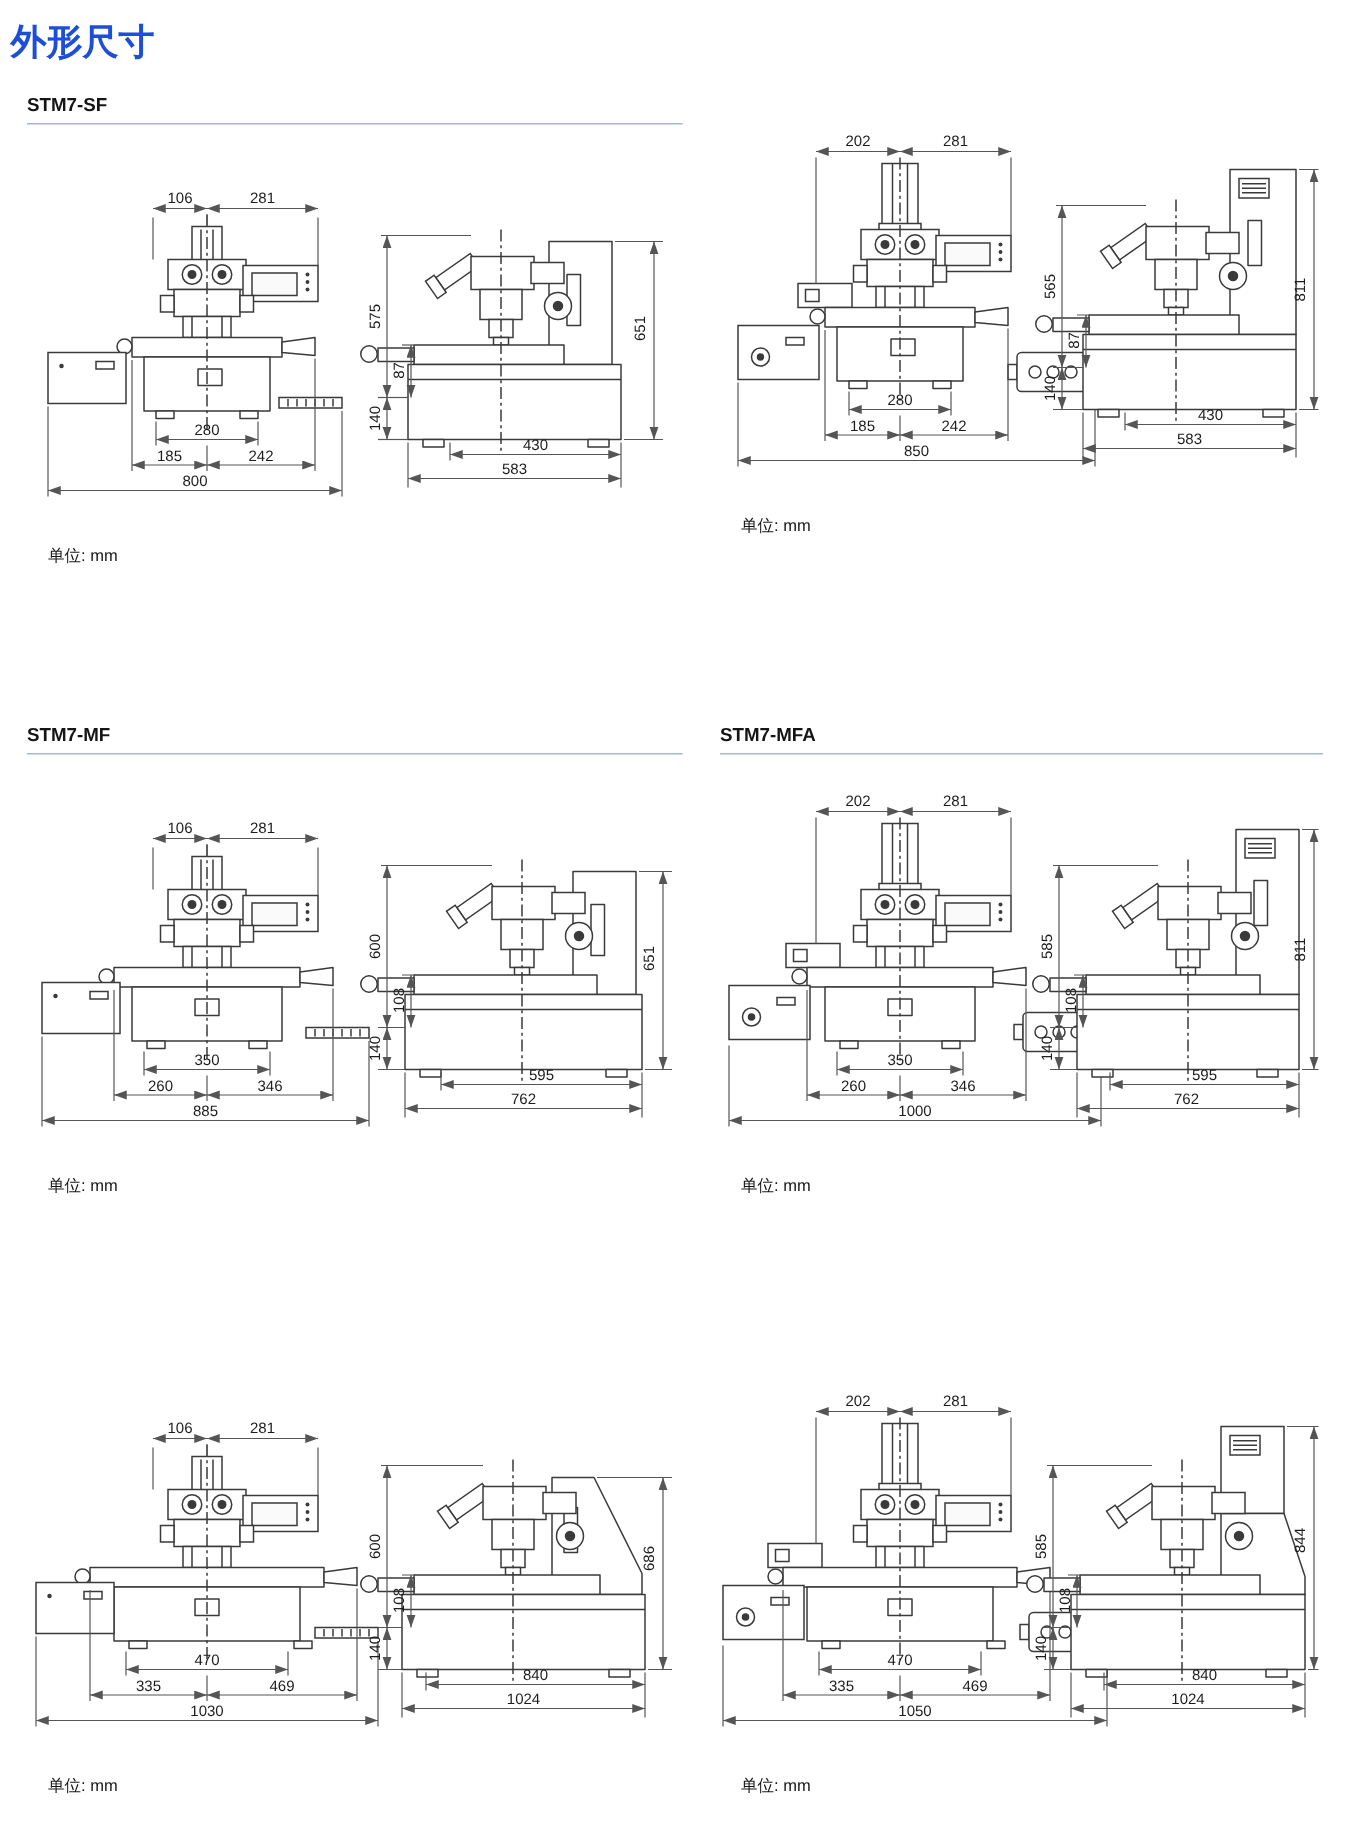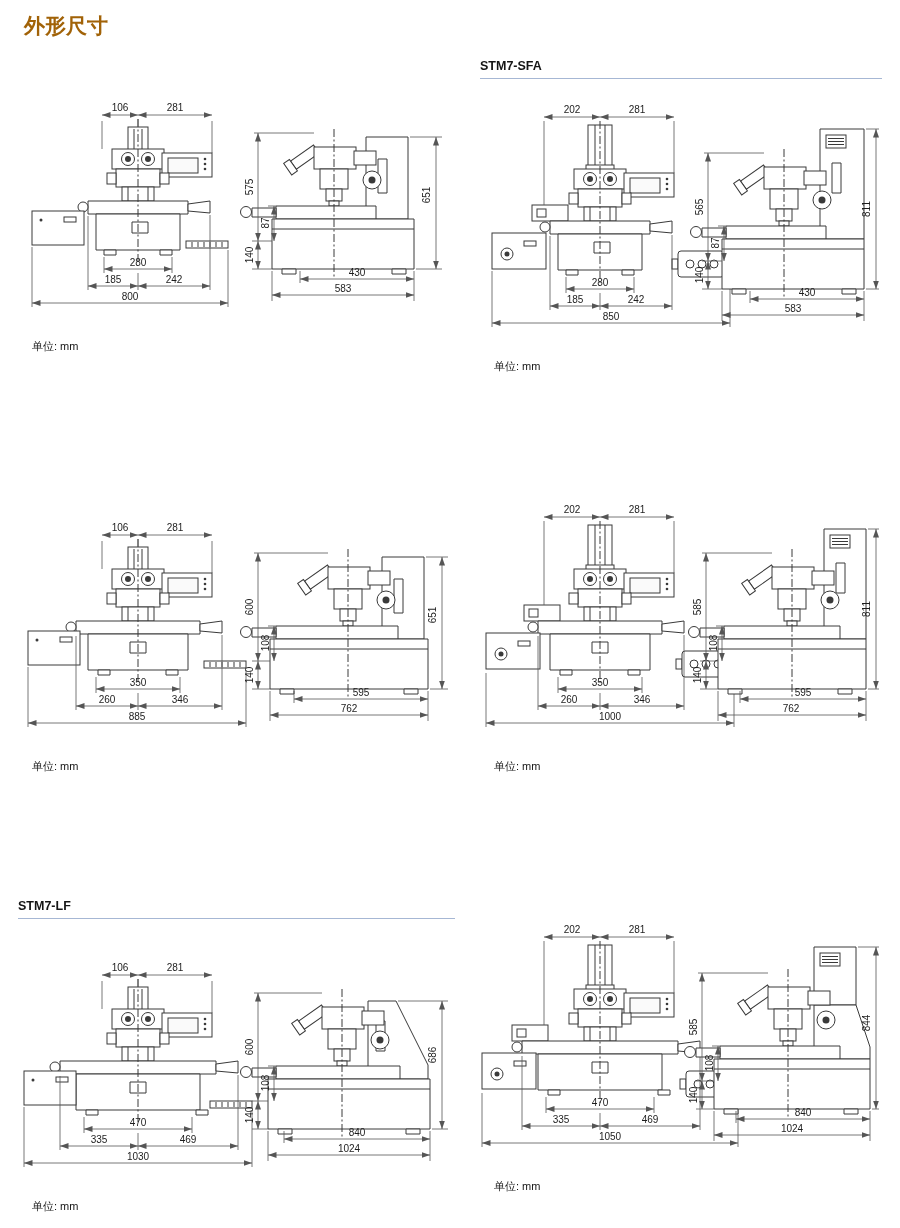--- a/index.html
+++ b/index.html
@@ -1,18 +1,18 @@
 <!DOCTYPE html>
 <html><head>
 <meta charset="utf-8">
 <style>
 *{box-sizing:border-box;margin:0;padding:0}
 html,body{width:900px;background:#fff}
 body{height:1228px;font-family:"Liberation Sans","DejaVu Sans",sans-serif;overflow:hidden}
-.title{color:#a16207;font-size:21px;font-weight:bold;padding:12px 0 0 24px}
+.title{color:#1d4ed8;font-size:24px;font-weight:bold;padding:12px 0 0 7px}
 .grid{display:grid;grid-template-columns:437px 402px;column-gap:25px;padding:19px 0 0 18px}
 .panel{height:420px}
 h2.model{font-size:12.5px;color:#151515;font-weight:bold;padding-bottom:5px;border-bottom:1px solid #A6B7D4}
 svg.drw{display:block;margin-top:24px}
 .unit{font-size:11px;color:#151515;margin:16px 0 0 14px}
 
 .art rect,.art polygon{fill:#fff;stroke:#3a3a3a;stroke-width:1;stroke-linejoin:round}
 .art line{fill:none;stroke:#3a3a3a;stroke-width:1}
 .art circle{fill:#fff;stroke:#3a3a3a;stroke-width:1}
 .cl{stroke:#8a8a8a;stroke-width:.7;stroke-dasharray:8 2.5 2 2.5;fill:none}
@@ -110,20 +110,21 @@
         <line x1="2" y1="9.5" x2="18" y2="9.5" stroke="#3a3a3a"></line>
 </g>
 </defs>
 </svg>
 
 <h1 class="title">外形尺寸</h1>
 
 <div class="grid">
 
 <section class="panel">
+  <h2 class="model">STM7-SF</h2>
   <svg class="drw" width="437" height="240" viewBox="0 0 437 240">
     <g class="art">
       <use href="#front-upper" transform="translate(120,44)"></use>
       <g>
         <rect x="70" y="118" width="100" height="13"></rect>
             <polygon points="170,121 192,118 192,130 170,128"></polygon>
             <circle cx="65" cy="124" r="5"></circle>
       </g>
       <g>
         <rect x="78" y="131" width="84" height="36"></rect>
@@ -193,21 +194,20 @@
       <line x1="282" y1="196" x2="396" y2="196" marker-start="url(#arr)" marker-end="url(#arr)"></line>
       <text x="339" y="193">430</text>
       <line x1="254" y1="212" x2="396" y2="212" marker-start="url(#arr)" marker-end="url(#arr)"></line>
       <text x="325" y="209">583</text>
     </g>
   </svg>
   <div class="unit">单位: mm</div>
 </section>
 
 <section class="panel">
-  <h2 class="model">STM7-SFA</h2>
   <svg class="drw" width="402" height="240" viewBox="0 0 402 240">
     <g class="art">
       <use href="#front-upper-a" transform="translate(120,22)"></use>
       <use href="#lamp-box" transform="translate(52,102)"></use>
       <g>
         <rect x="70" y="118" width="100" height="13"></rect>
             <polygon points="170,121 192,118 192,130 170,128"></polygon>
             <circle cx="65" cy="124" r="5"></circle>
       </g>
       <g>
@@ -278,20 +278,21 @@
       <line x1="270" y1="196" x2="384" y2="196" marker-start="url(#arr)" marker-end="url(#arr)"></line>
       <text x="327" y="193">430</text>
       <line x1="242" y1="212" x2="384" y2="212" marker-start="url(#arr)" marker-end="url(#arr)"></line>
       <text x="313" y="209">583</text>
     </g>
   </svg>
   <div class="unit">单位: mm</div>
 </section>
 
 <section class="panel">
+  <h2 class="model">STM7-MF</h2>
   <svg class="drw" width="437" height="240" viewBox="0 0 437 240">
     <g class="art">
       <use href="#front-upper" transform="translate(120,44)"></use>
       <g>
         <rect x="58" y="118" width="124" height="13"></rect>
             <polygon points="182,121 204,118 204,130 182,128"></polygon>
             <circle cx="53" cy="124" r="5"></circle>
       </g>
       <g>
         <rect x="70" y="131" width="100" height="36"></rect>
@@ -361,20 +362,21 @@
       <line x1="276" y1="196" x2="410" y2="196" marker-start="url(#arr)" marker-end="url(#arr)"></line>
       <text x="343" y="193">595</text>
       <line x1="252" y1="212" x2="410" y2="212" marker-start="url(#arr)" marker-end="url(#arr)"></line>
       <text x="331" y="209">762</text>
     </g>
   </svg>
   <div class="unit">单位: mm</div>
 </section>
 
 <section class="panel">
+  <h2 class="model">STM7-MFA</h2>
   <svg class="drw" width="402" height="240" viewBox="0 0 402 240">
     <g class="art">
       <use href="#front-upper-a" transform="translate(120,22)"></use>
       <use href="#lamp-box" transform="translate(44,102)"></use>
       <g>
         <rect x="58" y="118" width="124" height="13"></rect>
             <polygon points="182,121 204,118 204,130 182,128"></polygon>
             <circle cx="53" cy="124" r="5"></circle>
       </g>
       <g>
@@ -445,21 +447,20 @@
       <line x1="260" y1="196" x2="386" y2="196" marker-start="url(#arr)" marker-end="url(#arr)"></line>
       <text x="323" y="193">595</text>
       <line x1="238" y1="212" x2="386" y2="212" marker-start="url(#arr)" marker-end="url(#arr)"></line>
       <text x="311" y="209">762</text>
     </g>
   </svg>
   <div class="unit">单位: mm</div>
 </section>
 
 <section class="panel">
-  <h2 class="model">STM7-LF</h2>
   <svg class="drw" width="437" height="240" viewBox="0 0 437 240">
     <g class="art">
       <use href="#front-upper" transform="translate(120,44)"></use>
       <g>
         <rect x="42" y="118" width="156" height="13"></rect>
             <polygon points="198,121 220,118 220,130 198,128"></polygon>
             <circle cx="37" cy="124" r="5"></circle>
       </g>
       <g>
         <rect x="58" y="131" width="124" height="36"></rect>

